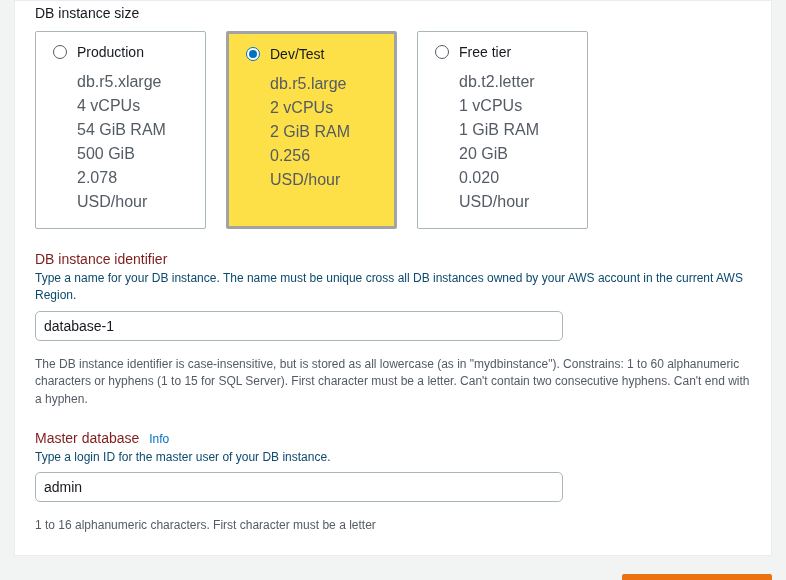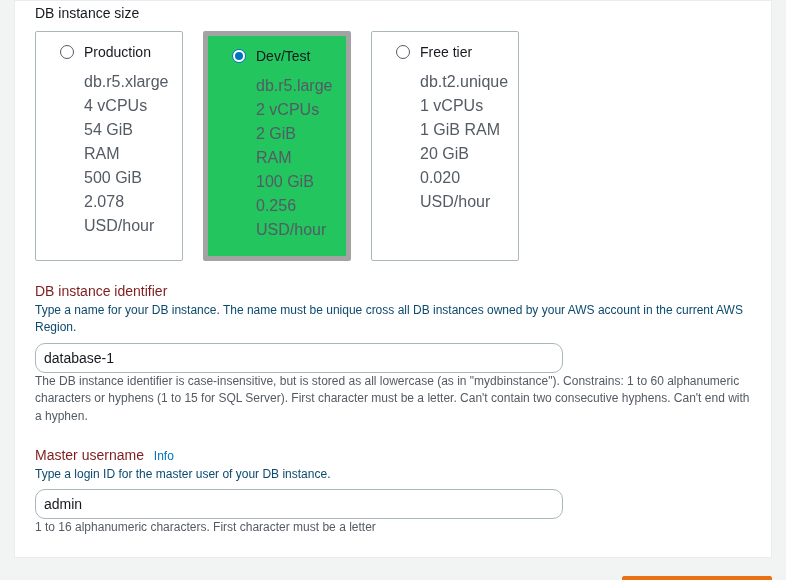--- a/index.html
+++ b/index.html
@@ -24,28 +24,28 @@
   color: #16191f;
   margin: 4px 0 10px 0;
 }
 .tiles {
   display: flex;
   gap: 20px;
 }
 .tile {
   border: 1px solid #aab7b8;
   border-radius: 2px;
-  padding: 12px 14px 14px 24px;
-  width: 148px;
+  padding: 12px 14px 14px 17px;
+  width: 171px;
   cursor: pointer;
   background: #fff;
 }
 .tile.selected {
-  border: 5px solid #a3a3a3;
-  background: #22c55e;
+  border: 3px solid #a3a3a3;
+  background: #fde047;
 }
 .tile-header {
   display: flex;
   align-items: center;
   gap: 10px;
   margin-bottom: 10px;
 }
 .radio {
   width: 14px;
   height: 14px;
@@ -86,31 +86,31 @@
 .field-desc {
   font-size: 12px;
   color: #0c4a6e;
   margin-top: 3px;
   line-height: 1.45;
 }
 .text-input {
   width: 528px;
   max-width: 100%;
   border: 1px solid #aab7b8;
-  border-radius: 10px;
+  border-radius: 5px;
   padding: 6px 8px;
   font-size: 14px;
   color: #16191f;
   margin-top: 6px;
   font-family: inherit;
 }
 .constraint {
   font-size: 12px;
   color: #545b64;
-  margin-top: 0;
+  margin-top: 15px;
   line-height: 1.45;
 }
 .info-link {
   color: #0073bb;
   font-size: 12px;
   font-weight: 400;
   margin-left: 6px;
   cursor: pointer;
 }
 .checkbox-row {
@@ -195,51 +195,50 @@
 
     <div class="tile selected">
       <div class="tile-header">
         <span class="radio checked"></span>
         <span class="tile-title">Dev/Test</span>
       </div>
       <div class="tile-specs">
         <div>db.r5.large</div>
         <div>2 vCPUs</div>
         <div>2 GiB RAM</div>
-        <div>100 GiB</div>
         <div>0.256 USD/hour</div>
       </div>
     </div>
 
     <div class="tile">
       <div class="tile-header">
         <span class="radio"></span>
         <span class="tile-title">Free tier</span>
       </div>
       <div class="tile-specs">
-        <div>db.t2.unique</div>
+        <div>db.t2.letter</div>
         <div>1 vCPUs</div>
         <div>1 GiB RAM</div>
         <div>20 GiB</div>
         <div>0.020 USD/hour</div>
       </div>
     </div>
 
   </div>
 
   <div class="field-block">
     <div class="field-label">DB instance identifier</div>
     <div class="field-desc">Type a name for your DB instance. The name must be unique cross all DB instances owned by your AWS account in the current AWS Region.</div>
     <input class="text-input" type="text" value="database-1" style="">
     <div class="constraint">The DB instance identifier is case-insensitive, but is stored as all lowercase (as in "mydbinstance"). Constrains: 1 to 60 alphanumeric characters or hyphens (1 to 15 for SQL Server). First character must be a letter. Can't contain two consecutive hyphens. Can't end with a hyphen.</div>
   </div>
 
   <div class="field-block">
     <div>
-      <span class="field-label">Master username</span>
+      <span class="field-label">Master database</span>
       <span class="info-link">Info</span>
     </div>
     <div class="field-desc">Type a login ID for the master user of your DB instance.</div>
     <input class="text-input" type="text" value="admin" style="">
     <div class="constraint">1 to 16 alphanumeric characters. First character must be a letter</div>
   </div>
 
 
 </div>
 

